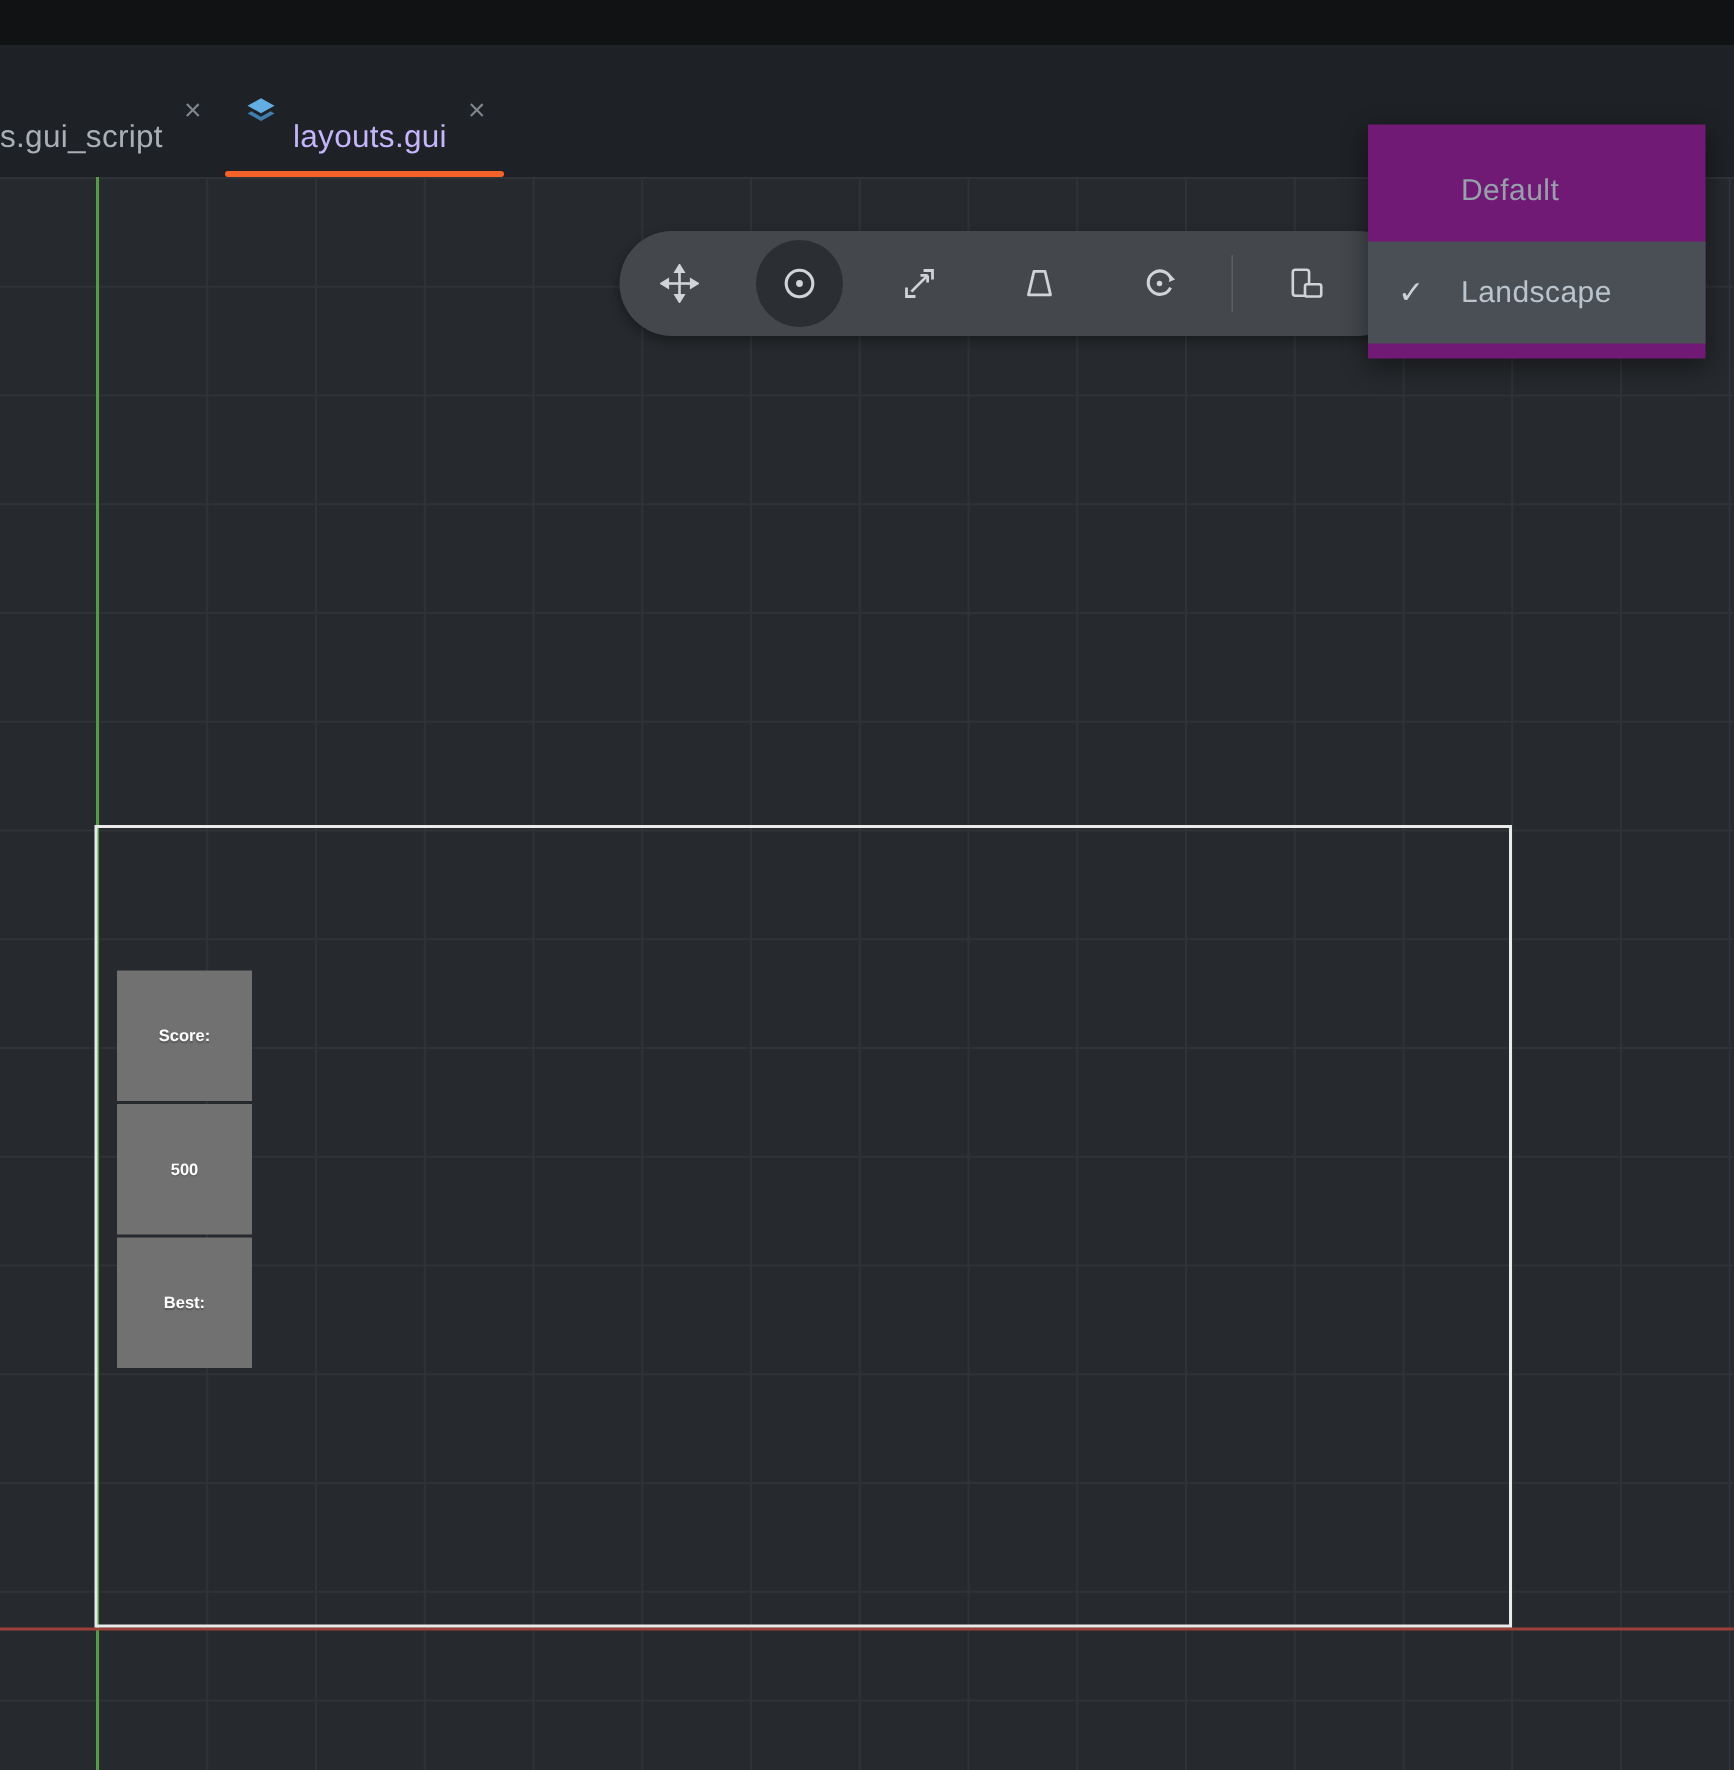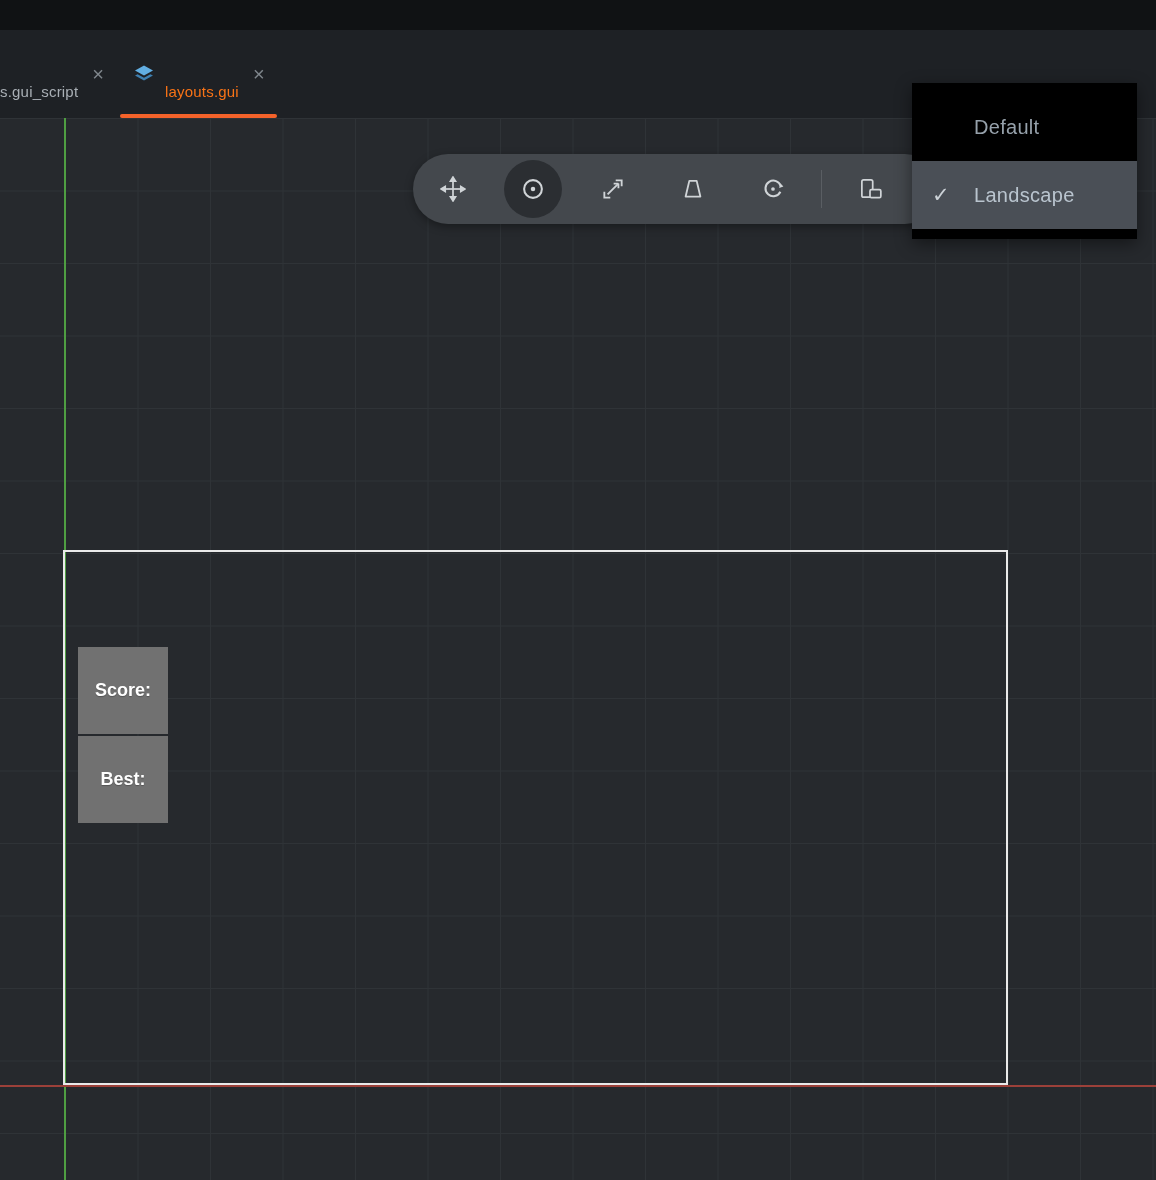--- a/index.html
+++ b/index.html
@@ -6,57 +6,57 @@
   html,body { width:1156px; height:1180px; background:#26292d; overflow:hidden;
               font-family:"Liberation Sans", sans-serif; }
   .screen { position:relative; width:1156px; height:1180px; overflow:hidden; }
 
   
   .titlebar { position:absolute; left:0; top:0; width:1156px; height:30px; background:#101214; }
   .tabbar { position:absolute; left:0; top:30px; width:1156px; height:88px; background:#1e2125;
             display:flex; align-items:stretch; }
   .tab { position:relative; display:flex; align-items:center; padding:0 14px; cursor:default; }
   .tab:first-child { padding-left:0; }
-  .tab-label { font-size:15px; color:#a9afb5; letter-spacing:.2px;margin-top:35px; }
-  .tab.active .tab-label { color:#f97316;text-align:right; }
+  .tab-label { font-size:21px; color:#a9afb5; letter-spacing:.2px;margin-top:35px; }
+  .tab.active .tab-label { color:#c4b5fd;text-align:right; }
   .tab-close { margin-left:14px; font-size:20px; color:#7f868c; line-height:1; }
   .tab-icon { margin-right:9px; display:flex; align-items:center; }
   .tab.active::after { content:""; position:absolute; left:2px; right:2px; bottom:0; height:4px;
                        background:#f4622a; border-radius:2px; }
 
   
   .canvas { position:absolute; left:0; top:118px; width:1156px; height:1062px;
             background-color:#26292d;
             background-image:
               linear-gradient(#2f3337 1px, transparent 1px),
               linear-gradient(90deg, #2f3337 1px, transparent 1px);
             background-size:72.5px 72.5px;
             background-position:0 0, 65px 0; }
   .axis-y { position:absolute; left:64px; top:0; width:2px; height:100%; background:#4f9e42; }
   .axis-x { position:absolute; left:0; top:967px; width:100%; height:2px; background:#9c4039; }
   .scene-rect { position:absolute; left:63px; top:432px; width:945px; height:535px;
                 border:2px solid #eaeaea; }
   .nodes { position:absolute; left:78px; top:529px; width:90px; }
   .node { width:90px; height:87px; margin-bottom:2px; background:#717171;
           display:flex; align-items:center; justify-content:center;
-          color:#ffffff; font-size:18px; font-weight:bold; text-shadow:0 1px 1px rgba(0,0,0,.25); }
+          color:#ffffff; font-size:11px; font-weight:bold; text-shadow:0 1px 1px rgba(0,0,0,.25); }
 
   
   .toolbar { position:absolute; left:413px; top:154px; height:70px; width:527px;
              background:#44484d; border-radius:35px; display:flex; align-items:center;
              box-shadow:0 3px 8px rgba(0,0,0,.35); z-index:5; }
   .tool { width:80px; height:70px; display:flex; align-items:center; justify-content:center; }
   .tool-circle { width:58px; height:58px; border-radius:50%; display:flex;
                  align-items:center; justify-content:center; }
   .tool.selected .tool-circle { background:#2b2e32; }
   .toolbar-sep { width:1px; height:38px; background:#5a5e63; margin:0 8px; }
 
   
   .menu { position:absolute; left:912px; top:83px; width:225px; padding:10px 0;
-          background:#000000; box-shadow:0 5px 16px rgba(0,0,0,.45); z-index:10; }
+          background:#701a75; box-shadow:0 5px 16px rgba(0,0,0,.45); z-index:10; }
   .menu-row { height:68px; display:flex; align-items:center; padding-left:20px;
               font-size:20px; color:#96a1ab; }
   .menu-row.selected { background:#4a4f56; color:#b9c4ce; }
   .menu-check { width:42px; font-size:21px; color:#ccd2d7; }
   .menu-label { letter-spacing:.3px; }
 </style>
 </head>
 <body>
 
 <div class="screen">
@@ -79,20 +79,21 @@
       <span class="tab-close">×</span>
     </div>
   </div>
 
   <div class="canvas">
     <div class="axis-y"></div>
     <div class="axis-x"></div>
     <div class="scene-rect"></div>
     <div class="nodes">
       <div class="node">Score:</div>
+      <div class="node">500</div>
       <div class="node">Best:</div>
     </div>
   </div>
 
   <div class="toolbar">
     <div class="tool">
       <span class="tool-circle">
         <svg width="26" height="26" viewBox="0 0 24 24">
           <g stroke="#d0d4d7" stroke-width="1.6" fill="#d0d4d7">
             <line x1="12" y1="4.5" x2="12" y2="19.5"></line>

